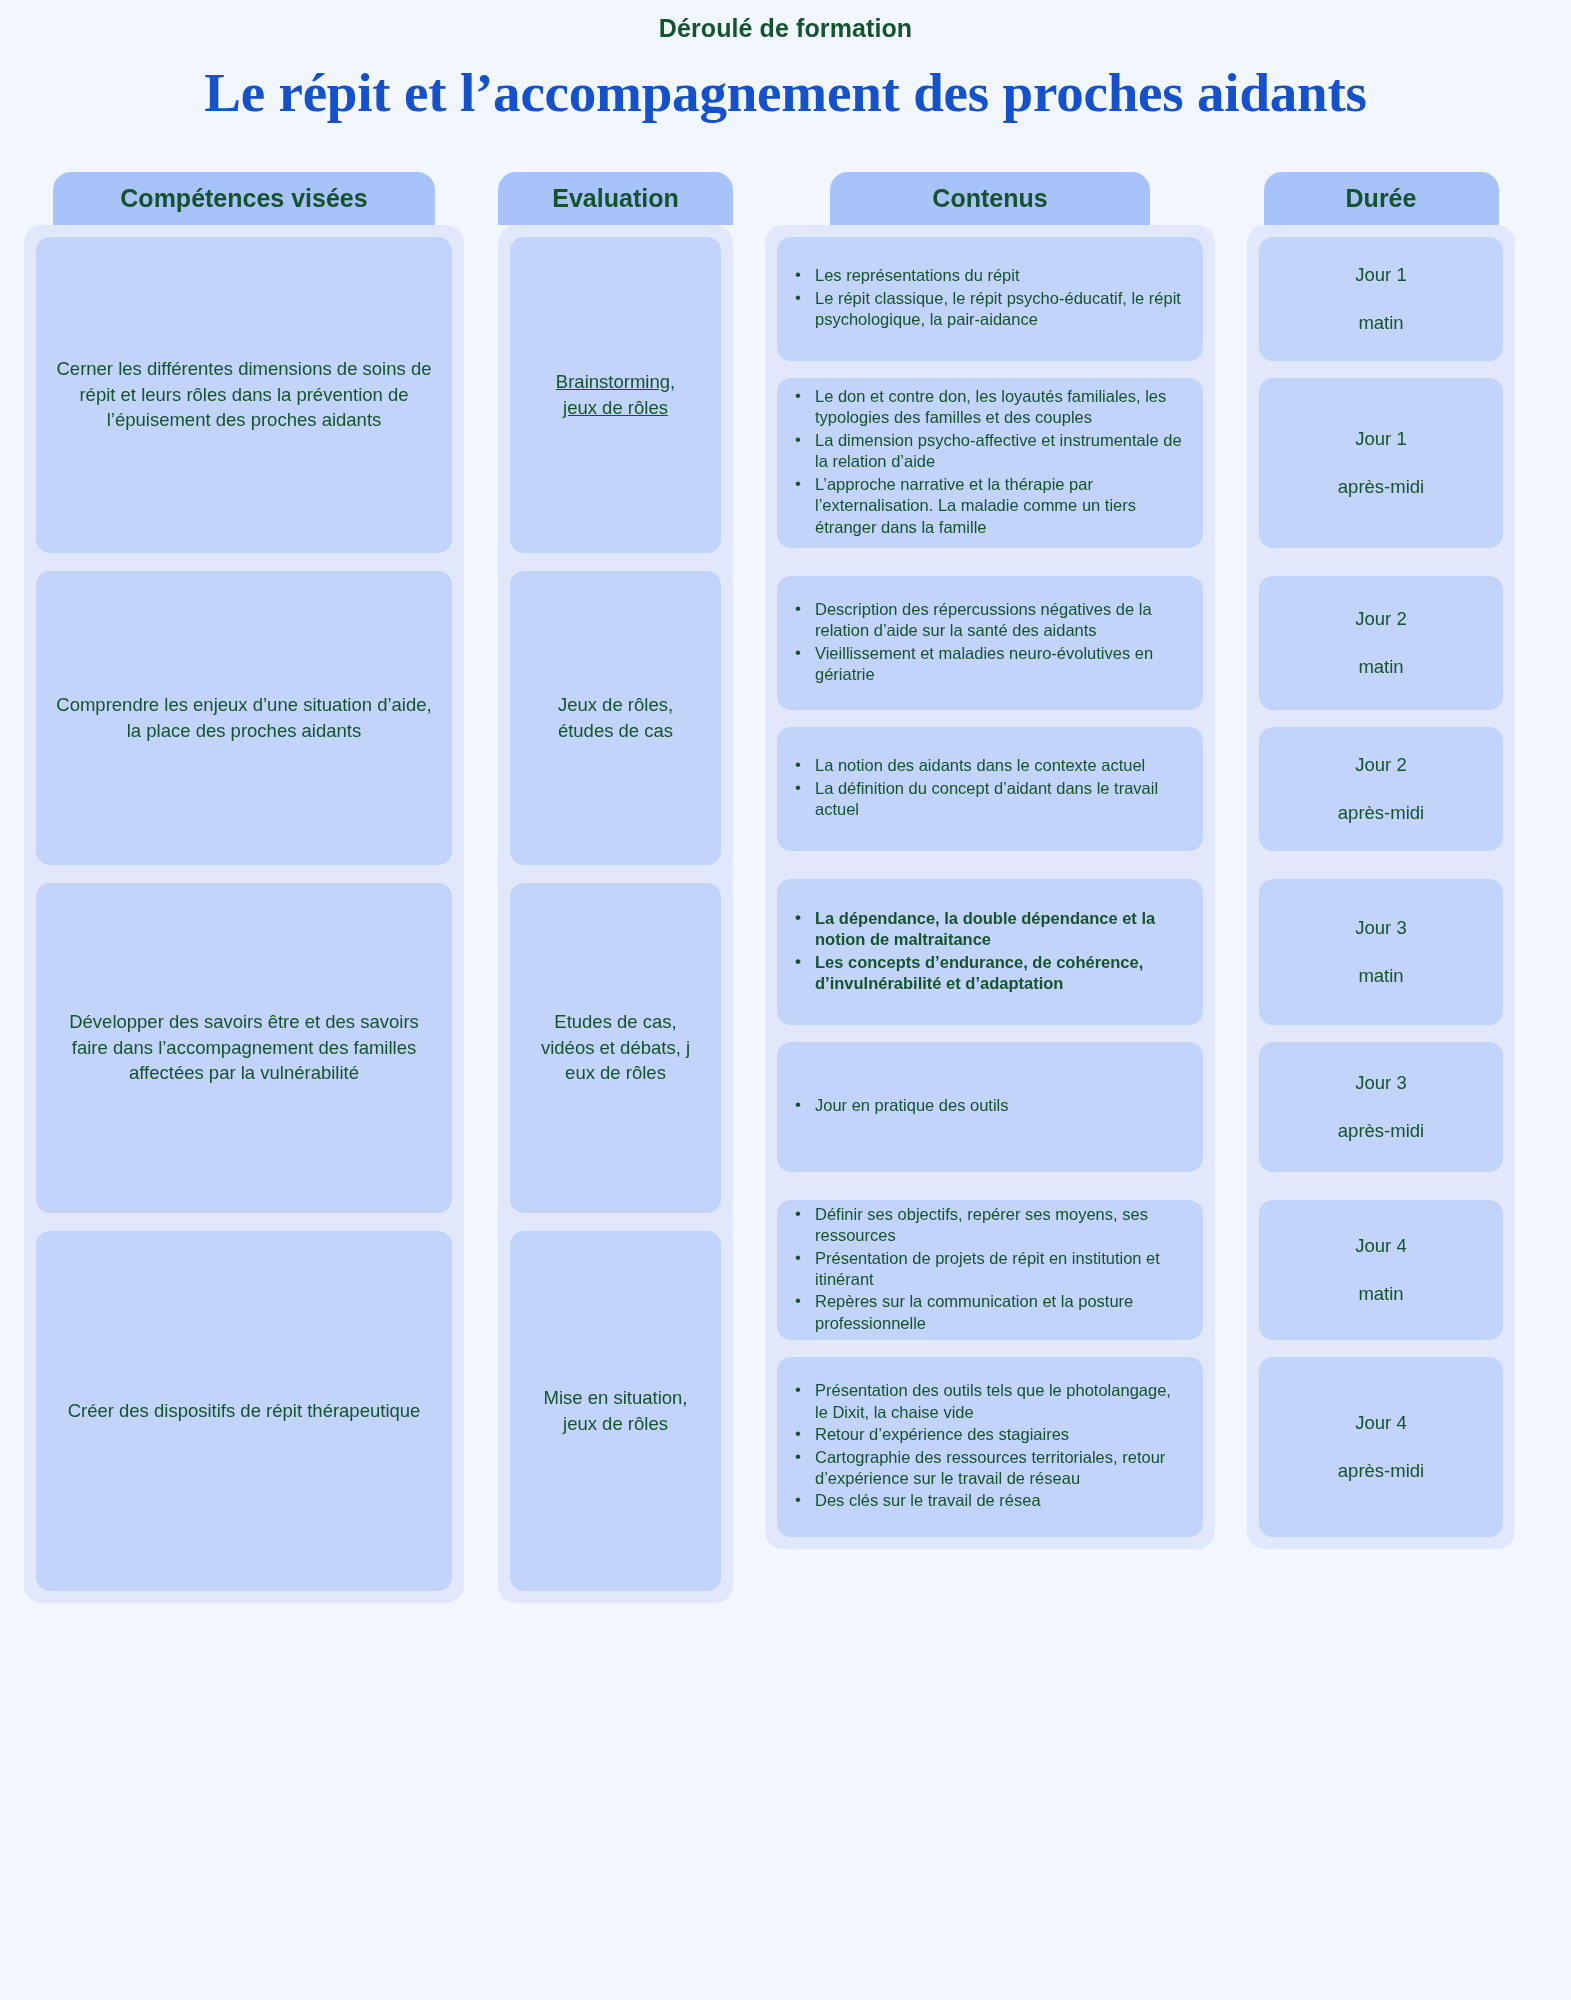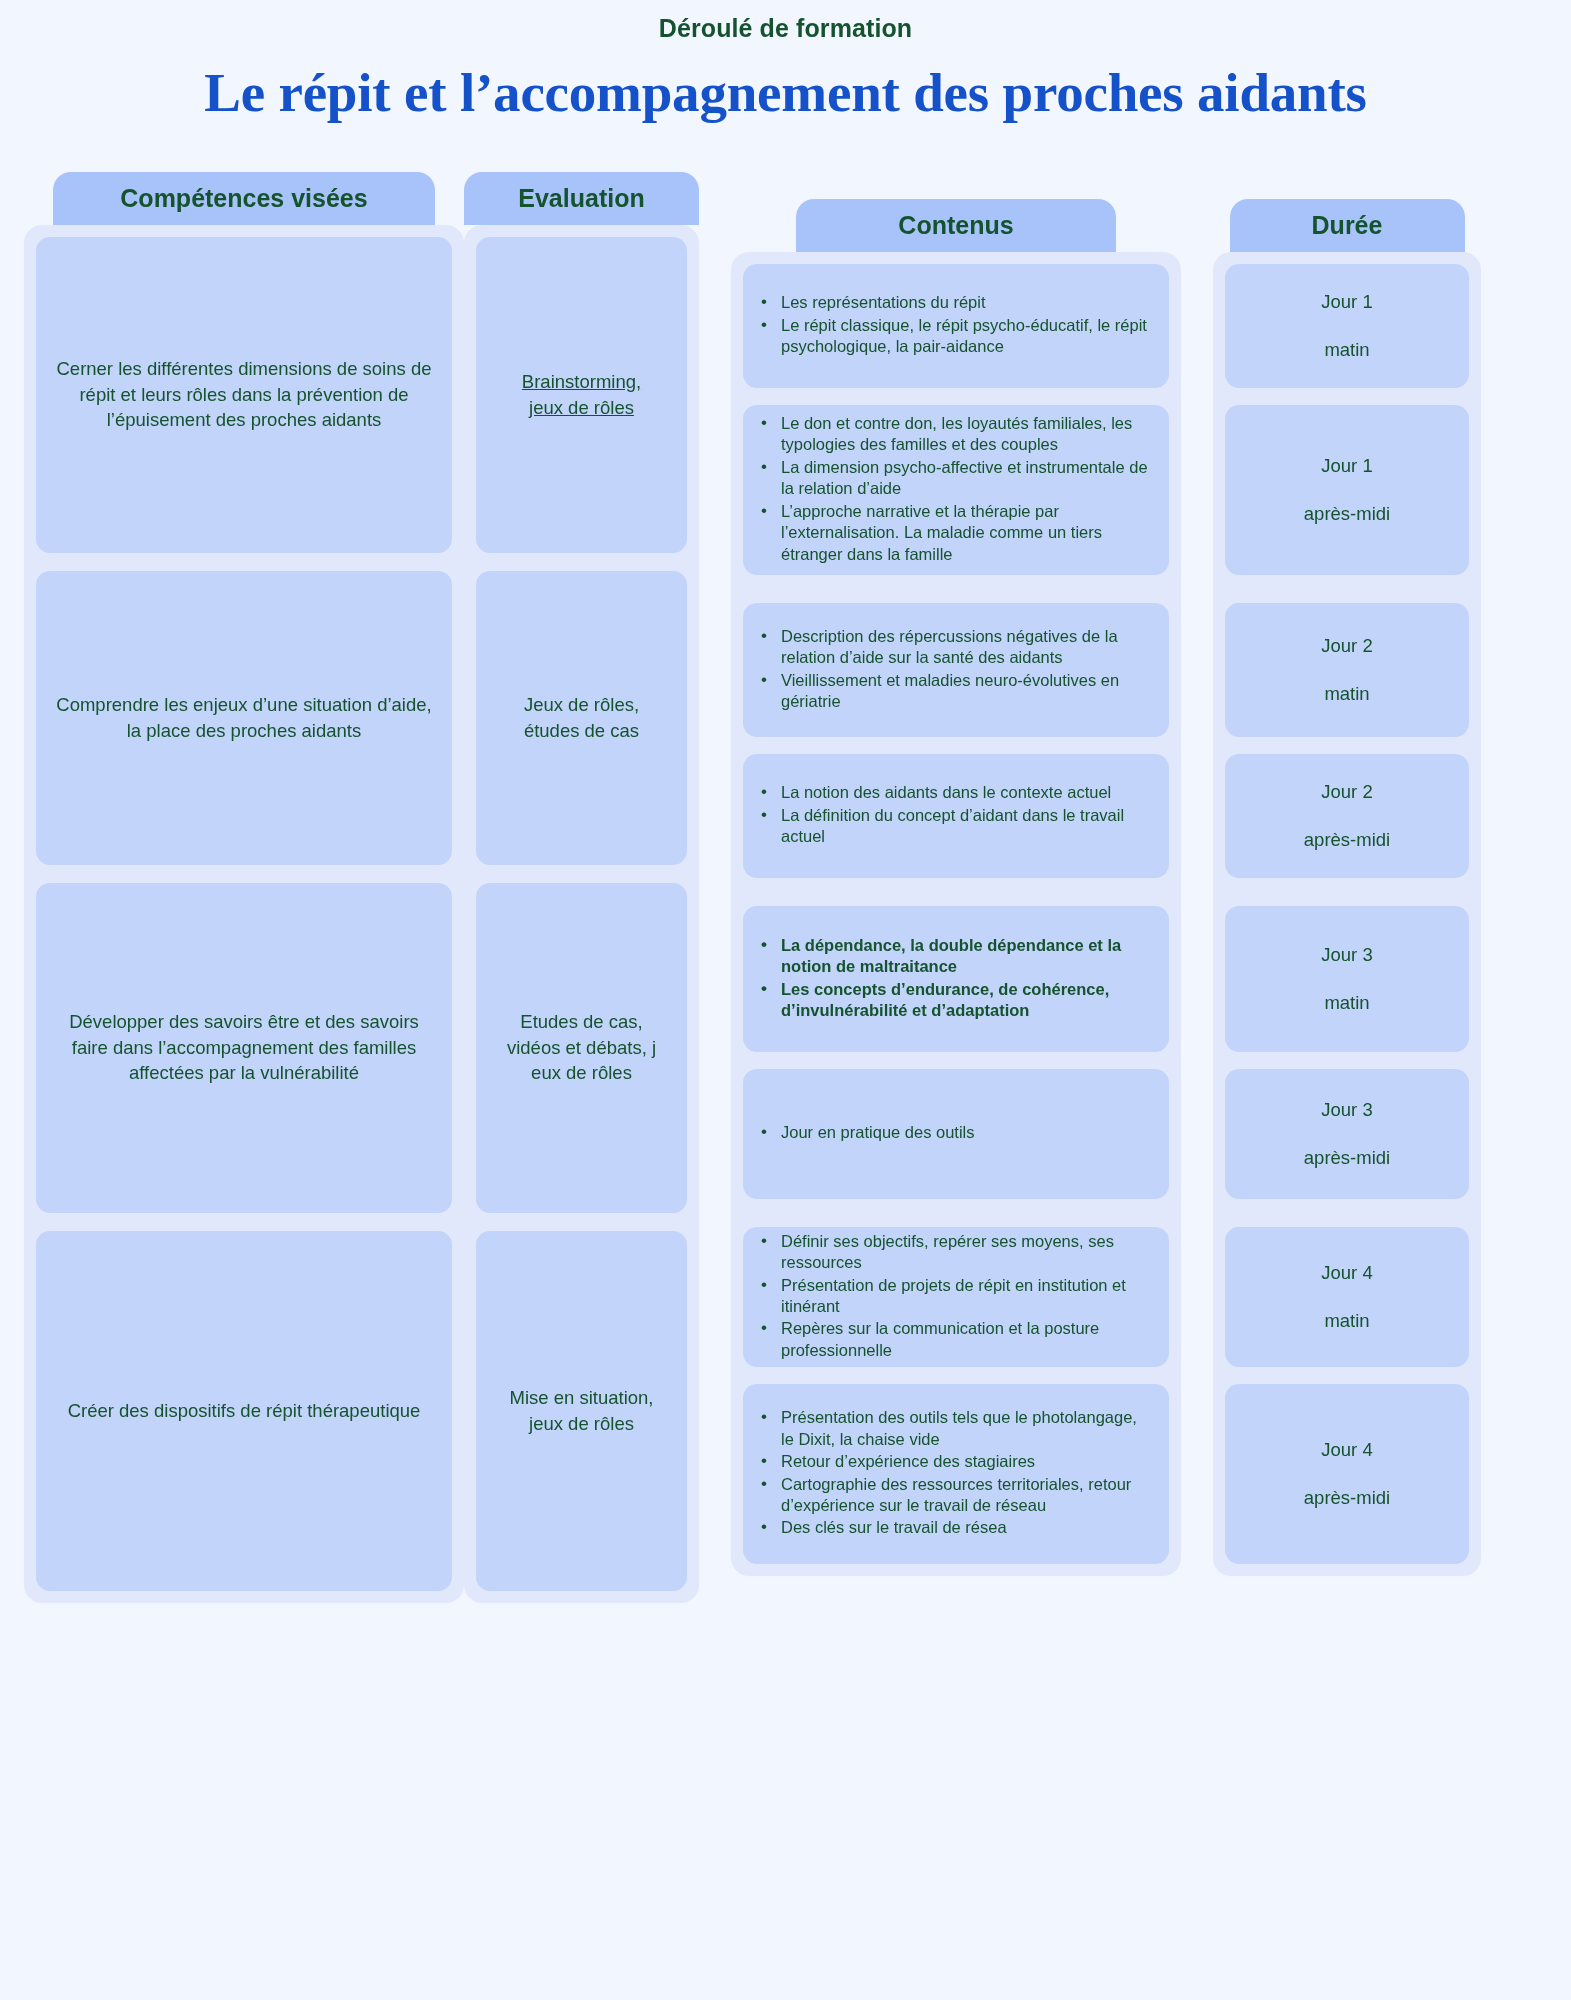--- a/index.html
+++ b/index.html
@@ -41,32 +41,32 @@
     white-space: nowrap;
   }
 
   
   .table-wrap {
     position: absolute;
     top: 172px;
     left: 0;
     width: 1571px;
     display: flex;
-    align-items: center;
+    align-items: flex-start;
   }
 
   .column {
     display: flex;
     flex-direction: column;
     align-items: center;
   }
 
   
   .col-competences { width: 440px; margin-left: 24px; }
-  .col-evaluation  { width: 235px; }
+  .col-evaluation  { width: 235px; margin-left: 34px; }
   .col-contenus    { width: 450px; margin-left: 32px; }
   .col-duree       { width: 268px; margin-left: 32px; }
 
   .col-header {
     background: #a8c2fa;
     border-radius: 18px 18px 0 0;
     color: #14532d;
     font-size: 25px;
     font-weight: 700;
     text-align: center;

